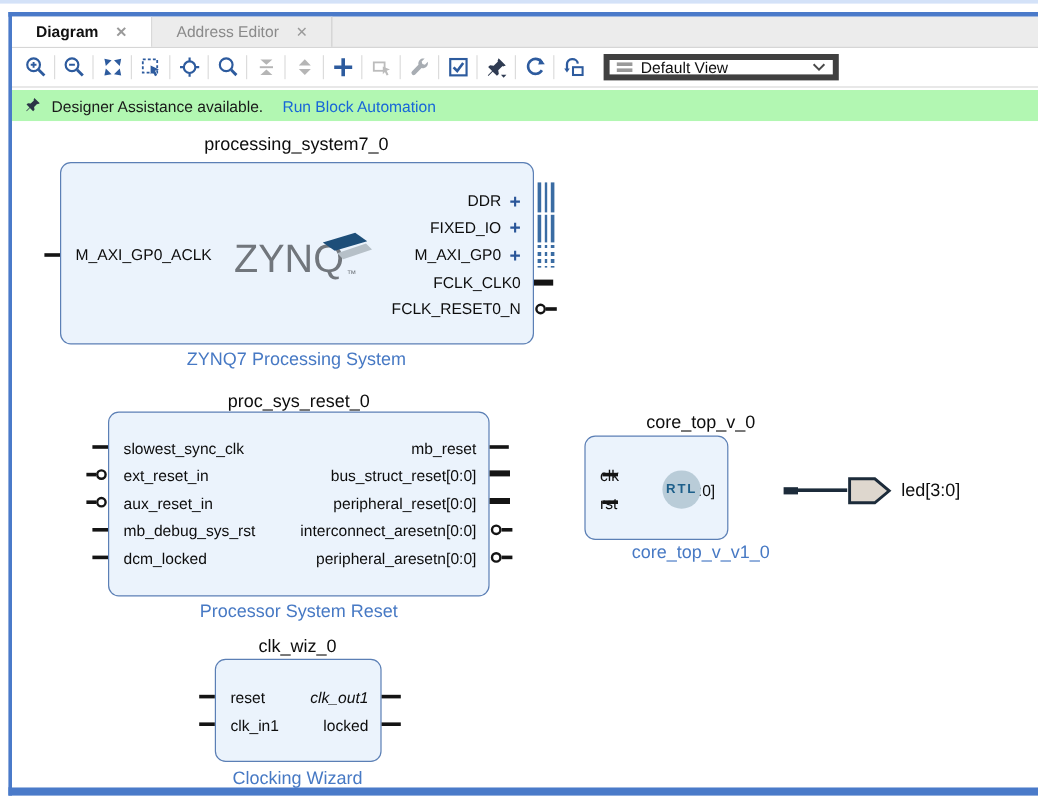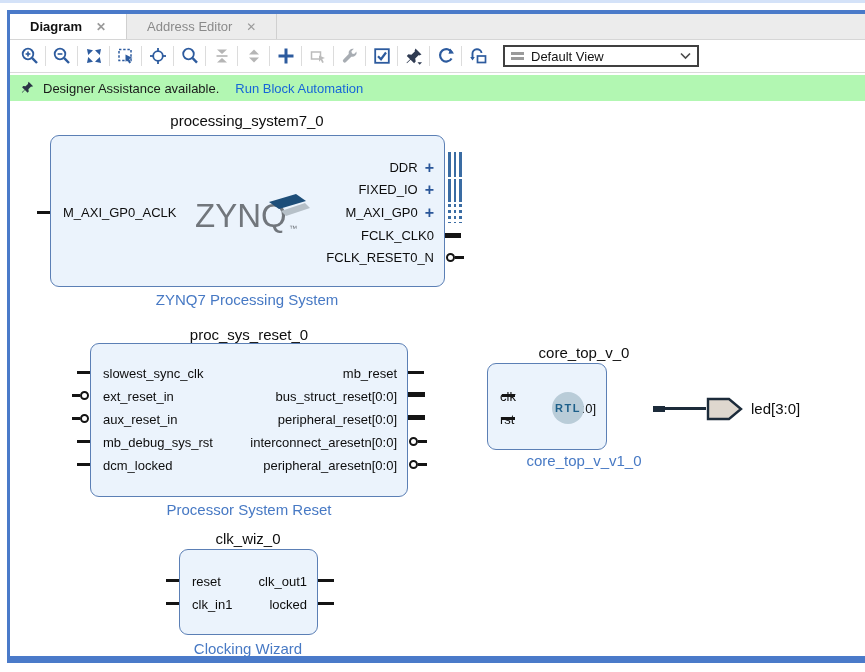--- a/index.html
+++ b/index.html
@@ -15,21 +15,21 @@
   .tab.active { background:#ffffff; font-weight:bold; color:#111; }
   .tab.inactive { background:#ececec; color:#8a8a8a; }
   .tab .x { font-size:12px; color:#9a9a9a; line-height:1; }
 
   
   .toolbar { position:relative; height:33px; background:#fff; border-bottom:1px solid #dadada; display:flex; align-items:center; padding-left:6px; }
   .tbtn { width:27px; height:24px; display:flex; align-items:center; justify-content:center; flex:0 0 auto; }
   .tsep { width:1px; height:20px; background:#dcdcdc; margin:0 2px; flex:0 0 auto; }
   .spacer2 { height:2px; background:#fff; }
 
-  .viewsel { margin-left:12px; width:196px; height:22px; border:2px solid #404040; background:#fff; display:flex; align-items:center; padding:0 6px; gap:7px; }
+  .viewsel { margin-left:12px; width:196px; height:22px; border:5px solid #404040; background:#fff; display:flex; align-items:center; padding:0 6px; gap:7px; }
   .viewsel .ham { display:flex; flex-direction:column; gap:2px; }
   .viewsel .ham i { display:block; width:13px; height:3px; background:#9a9a9a; }
   .viewsel .lbl { font-size:13px; color:#111; flex:1; }
 
   
   .banner { height:26px; background:#b2f7b2; display:flex; align-items:center; padding-left:10px; font-size:13px; color:#1a1a1a; gap:8px; }
   .banner .lnk { color:#1766d8; margin-left:8px; cursor:pointer; }
 
   
   #canvas { position:relative; width:855px; height:555px; background:#fff; }
@@ -297,21 +297,21 @@
       <div class="wire" style="left:655px; top:306px; width:41px; height:3px;"></div>
       <svg style="position:absolute; left:696px; top:295px;" width="38" height="26" viewBox="0 0 38 26">
         <polygon points="2,3 23,3 35,13 23,23 2,23" fill="#ded7ce" stroke="#1c2b3a" stroke-width="2.4"></polygon>
       </svg>
       <div class="extlabel" style="left:741px; top:297px;">led[3:0]</div>
 
       <div class="btitle" style="left:238px; top:429px;">clk_wiz_0</div>
       <div class="block" style="left:169px; top:448px; width:139px; height:86px;">
         <div class="port l" style="top:22px;">reset</div>
         <div class="port l" style="top:45px;">clk_in1</div>
-        <div class="port r" style="top:22px;">clk_out1</div>
+        <div class="port r" style="top:22px;font-style:italic;">clk_out1</div>
         <div class="port r" style="top:45px;">locked</div>
       </div>
       <div class="bsub" style="left:238px; top:539px;">Clocking Wizard</div>
       <div class="hline" style="left:156px; top:478px; width:13px;"></div>
       <div class="hline" style="left:156px; top:501px; width:13px;"></div>
       <div class="hline" style="left:308px; top:478px; width:16px;"></div>
       <div class="hline" style="left:308px; top:501px; width:16px;"></div>
 
     </div>
   </div>

